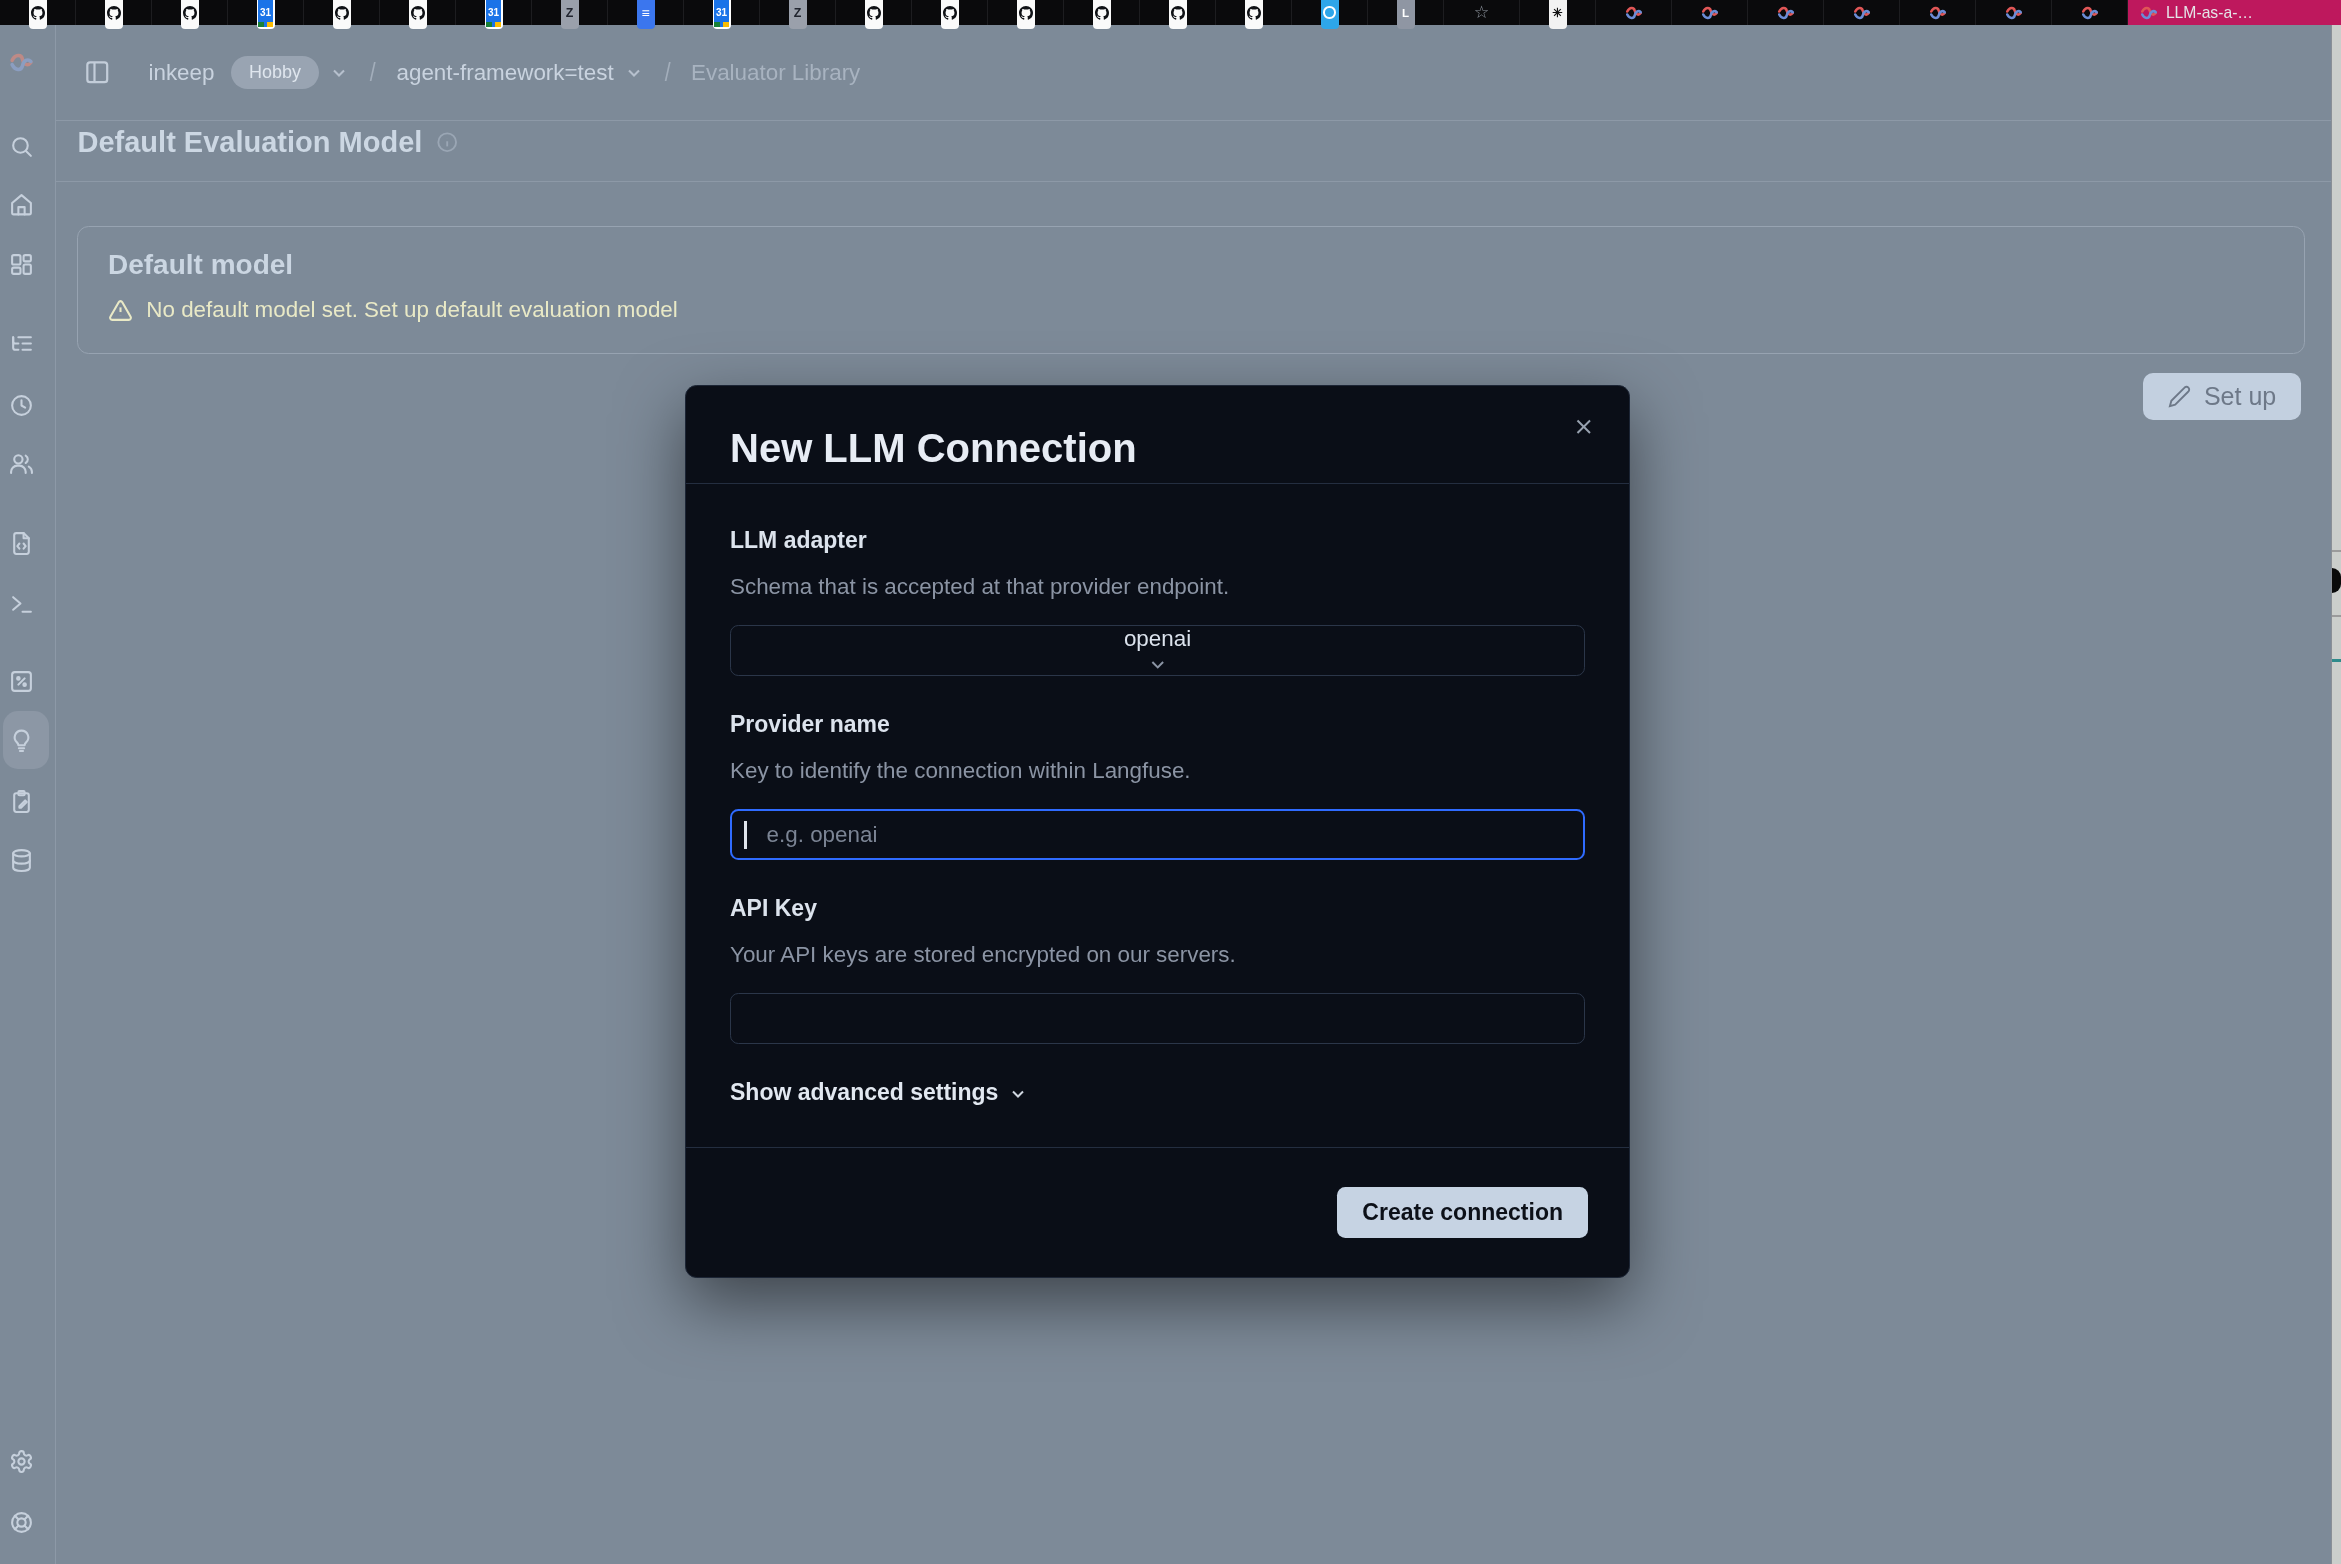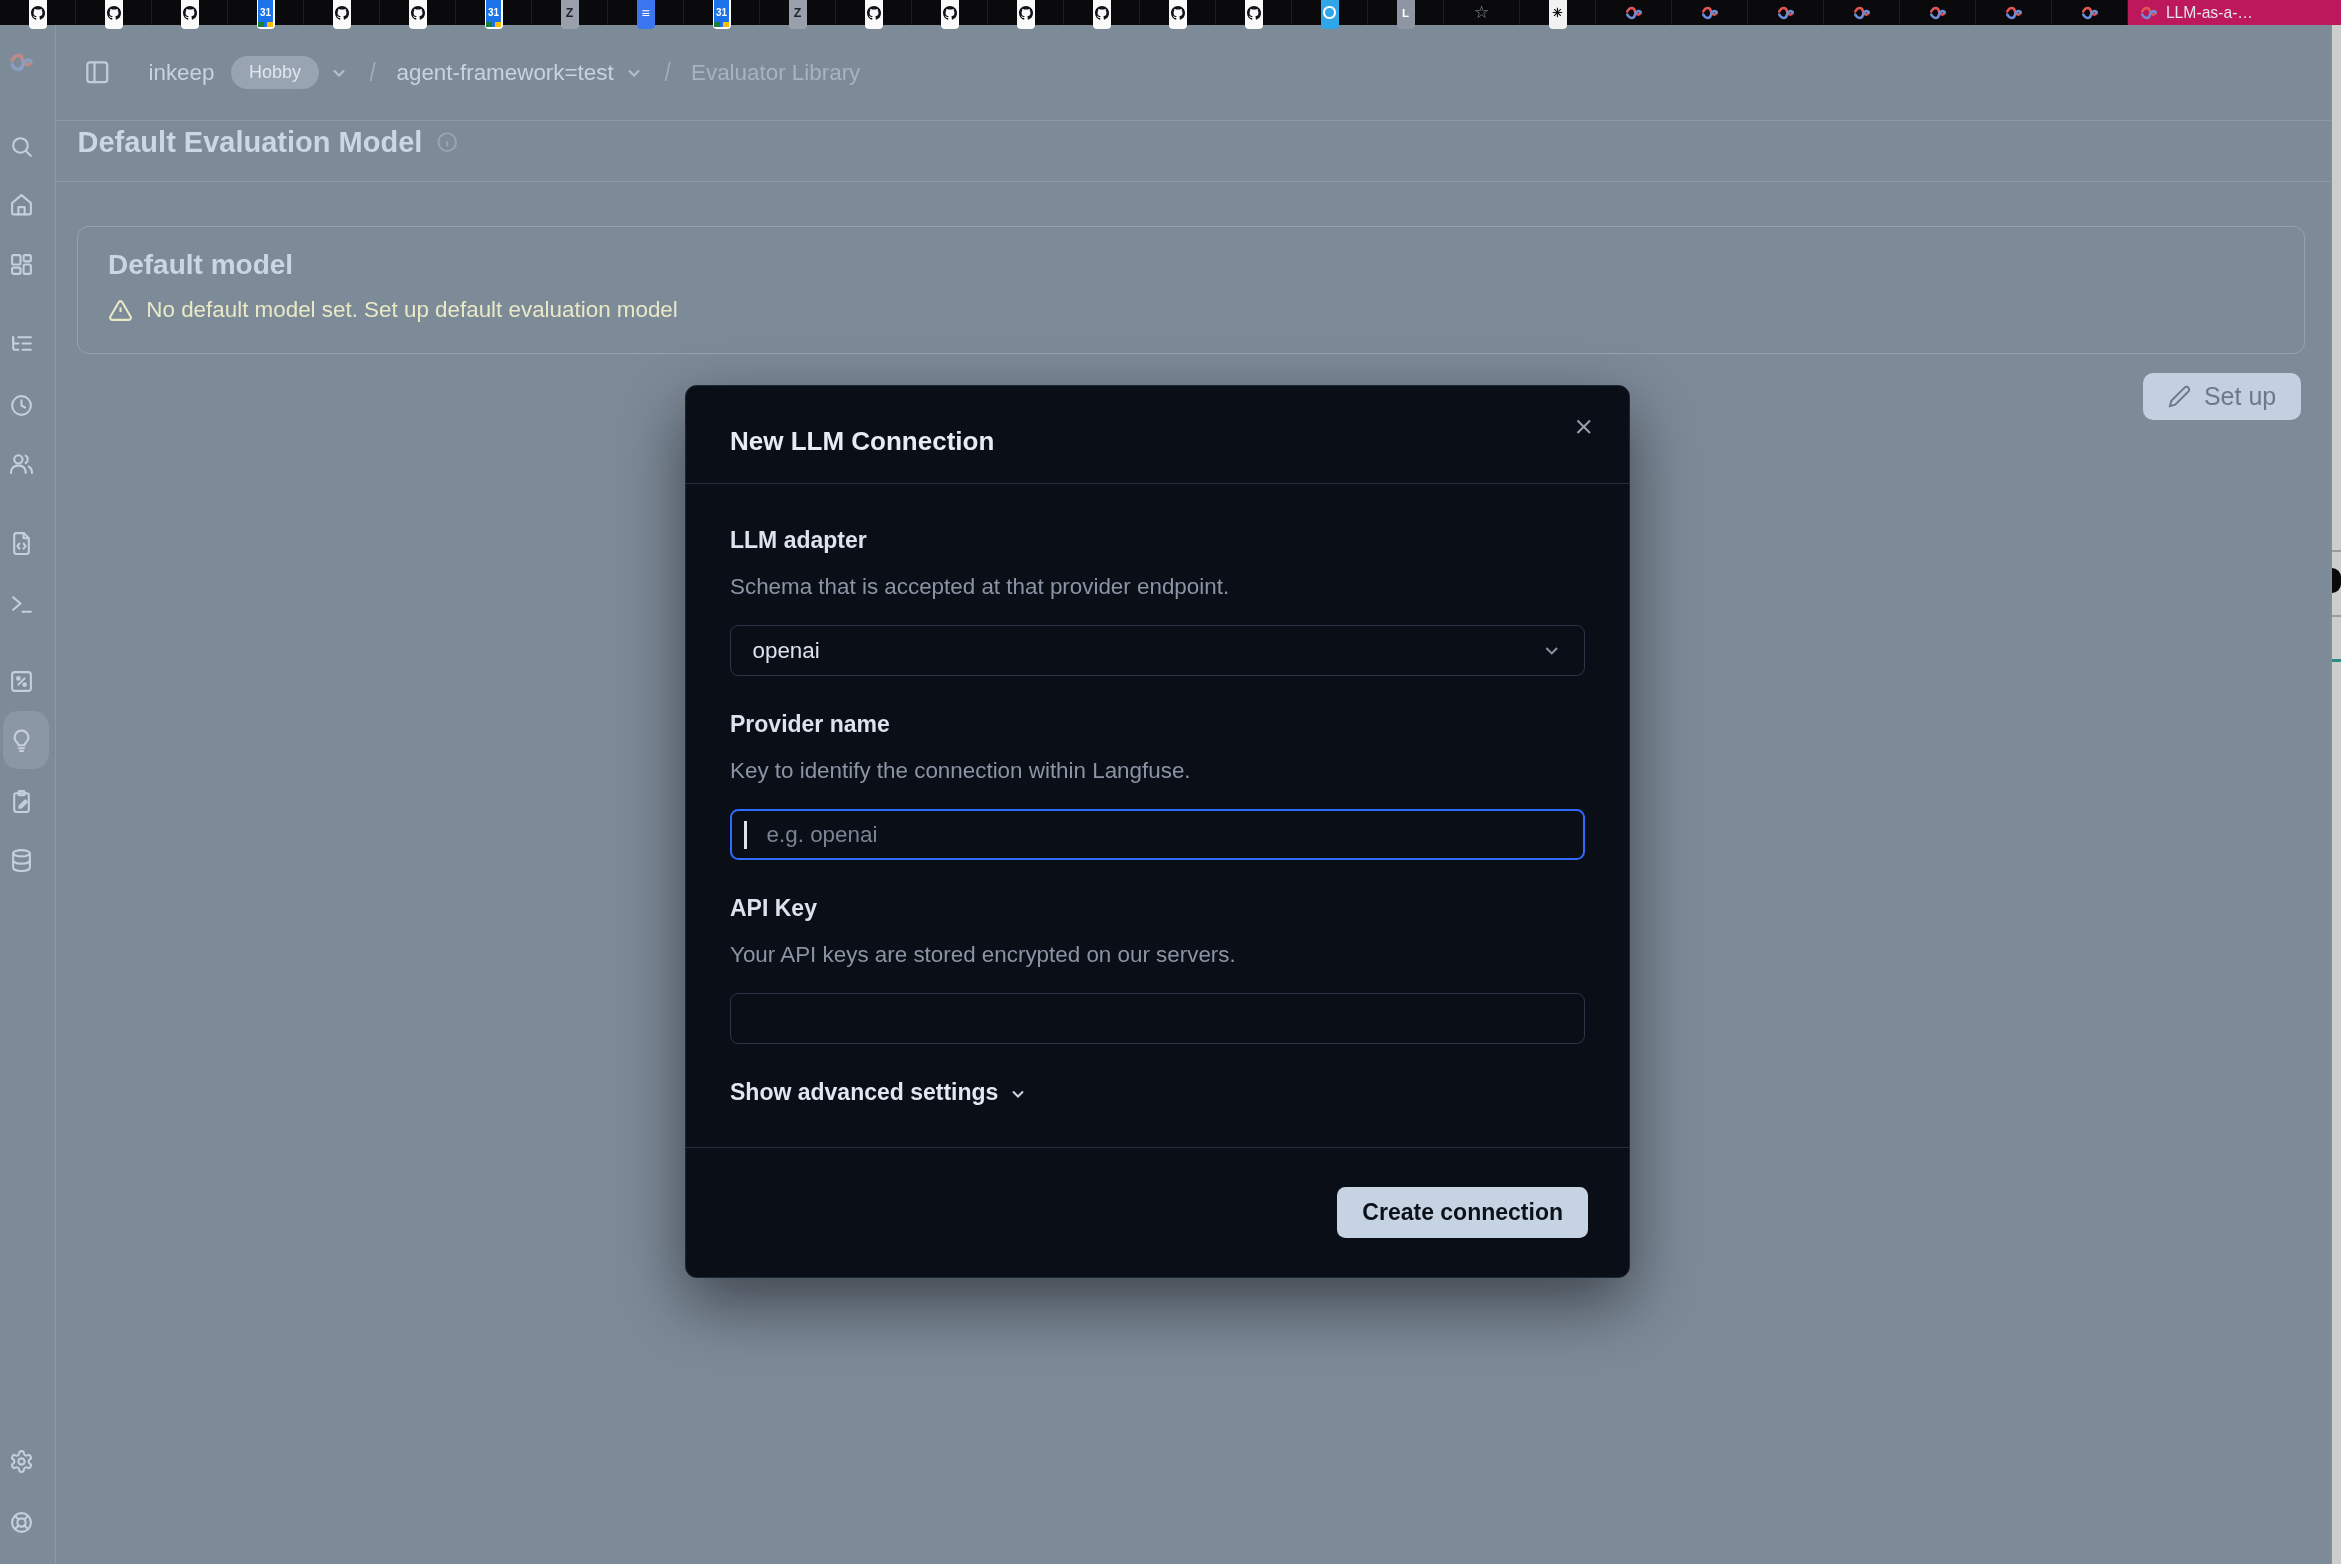--- a/index.html
+++ b/index.html
@@ -65,27 +65,27 @@
 
   
   .edge { position:absolute; top:25px; right:0; width:10.8px; bottom:0; background:#cbcecb; border-left:0.8px solid #8a8f96; z-index:60; }
   .edge-line { position:absolute; left:0; right:0; height:1.7px; background:#9b9b9b; }
   .edge-teal { position:absolute; left:0; right:0; height:2.5px; background:#2e8b8b; }
   .edge-notch { position:absolute; left:0; width:9px; height:25px; background:#0a0a0a; border-radius:0 12.4px 12.4px 0; }
 
   
   .modal { position:absolute; left:685px; top:385px; width:945px; height:893px; background:#0a0e17; border:0.8px solid #1c2535; border-radius:11.6px; box-shadow:0 25px 66px rgba(0,0,0,.5); z-index:40; }
   .modal-header { position:relative; height:98px; border-bottom:0.8px solid #242e40; padding:40px 41px 0 44px; }
-  .modal-title { font-size:26px; font-weight:700; color:#e7ecf4; }
+  .modal-title { font-size:40px; font-weight:700; color:#e7ecf4; }
   .modal-close { position:absolute; top:26.5px; right:31.5px; width:28px; height:28px; display:flex; align-items:center; justify-content:center; background:none; border:none; cursor:pointer; }
   .modal-close svg { stroke:#98a2b0; stroke-width:2.2; width:21.5px; height:21.5px; }
   .modal-body { padding:43px 44px 0; }
   .f-label { font-size:23px; font-weight:700; color:#dce3ed; margin-bottom:20px; }
   .f-desc { font-size:22.4px; color:#8b94a4; margin-bottom:25px; }
-  .f-select { height:51px; border:1.7px solid #2b3649; border-radius:8.3px; display:flex; align-items:center; justify-content:space-between; padding:0 21.5px; margin-bottom:35px; cursor:pointer; }
+  .f-select { height:51px; border:1.7px solid #2b3649; border-radius:8.3px; display:flex; align-items:center; justify-content:space-between; padding:0 21.5px; margin-bottom:35px; cursor:pointer;flex-direction:column; }
   .f-select .sel-val { font-size:22.4px; color:#dce3ed; }
   .f-select svg { stroke:#8b94a4; fill:none; stroke-width:2.2; width:21.5px; height:21.5px; }
   .f-input { height:51px; border:1.7px solid #2b3649; border-radius:8.3px; display:flex; align-items:center; padding:0 12.4px; margin-bottom:35px; }
   .f-input.focused { border:2.5px solid #2f6bff; }
   .caret { width:2.5px; height:28px; background:#dfe4ec; margin-right:1.7px; }
   .placeholder { font-size:22.4px; color:#7b8494;margin-left:18px; }
   .adv-row { display:flex; align-items:center; gap:10px; margin-bottom:0; cursor:pointer; background:none; border:none; }
   .adv-row span { font-size:23px; font-weight:700; color:#e2e8f1; }
   .adv-row svg { stroke:#cfd6e0; fill:none; stroke-width:2.4; width:20px; height:20px; margin-top:3.3px; }
   .modal-footer { position:absolute; left:0; right:0; bottom:0; height:130px; border-top:0.8px solid #242e40; display:flex; justify-content:flex-end; align-items:center; padding-right:41px; }

